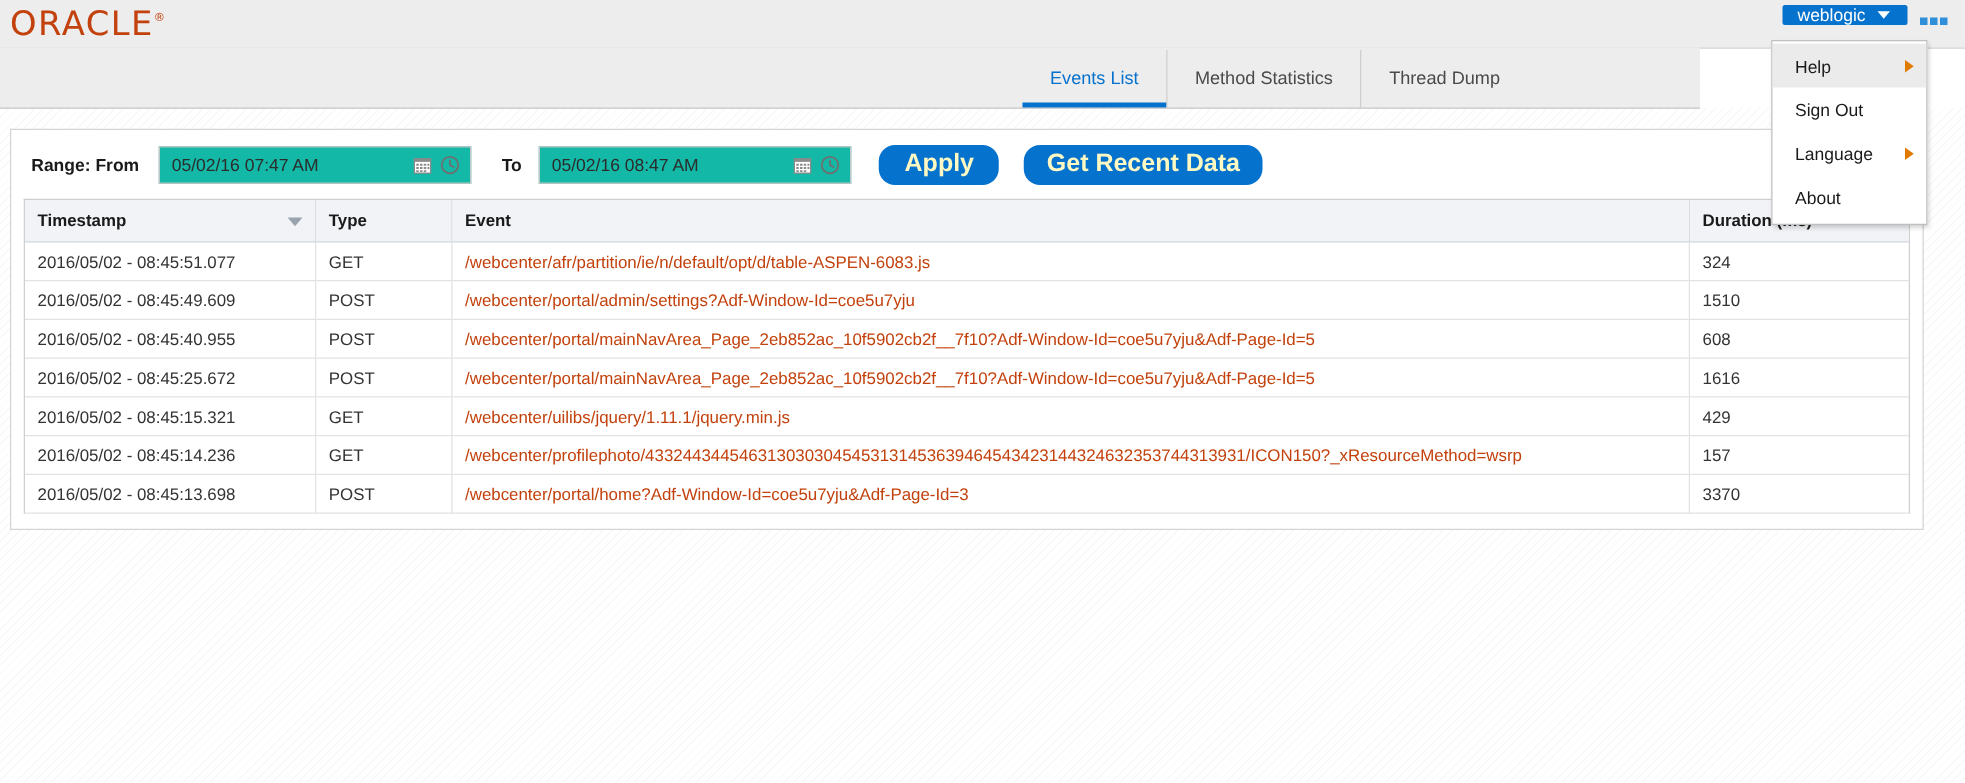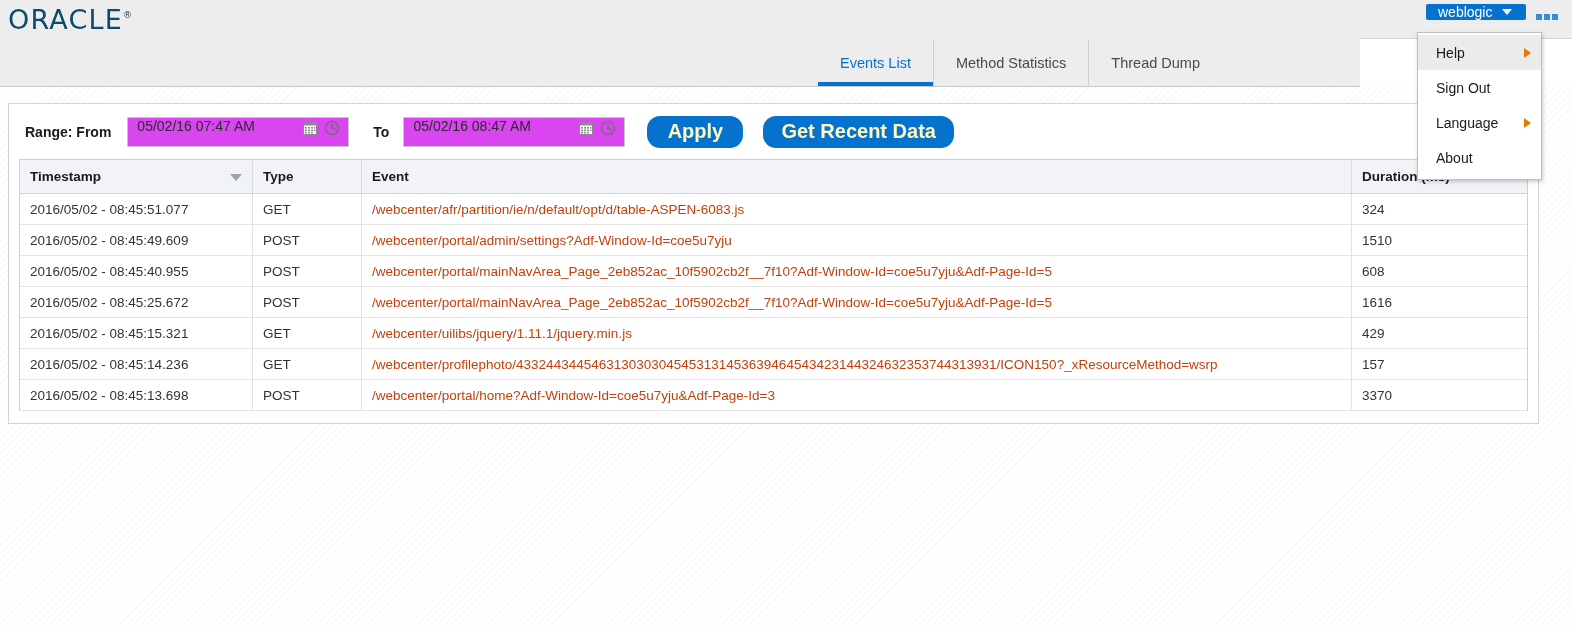--- a/index.html
+++ b/index.html
@@ -37,21 +37,21 @@
     width: 1572px; height: 38px;
     background: #ededed;
     border-bottom: 1px solid #d6d6d6;
   }
   .oracle-logo {
     position: absolute;
     left: 8px; top: 4px;
     font-size: 27px;
     letter-spacing: 1.2px;
     font-weight: 400;
-    color: #0c4a6e;
+    color: #c2410c;
     font-family: "DejaVu Sans", sans-serif;
     white-space: nowrap;
   }
   .oracle-logo .reg {
     font-size: 9px;
     vertical-align: 11px;
     letter-spacing: 0;
   }
 
   
@@ -181,26 +181,26 @@
     gap: 0;
   }
   .range-label {
     font-size: 14px;
     font-weight: bold;
     color: #1a1a1a;
     margin-right: 16px;
     white-space: nowrap;
   }
   .date-field {
-    width: 222px;
+    width: 250px;
     height: 30px;
     border: 1px solid #c6c6c6;
-    background: #d946ef;
-    display: flex;
-    align-items: flex-start;
+    background: #14b8a6;
+    display: flex;
+    align-items: center;
     box-sizing: border-box;
     padding: 0 6px 0 9px;
   }
   .date-field .value {
     flex: 1;
     font-size: 14px;
     color: #2b2b2b;
     white-space: nowrap;
     cursor: text;
   }

